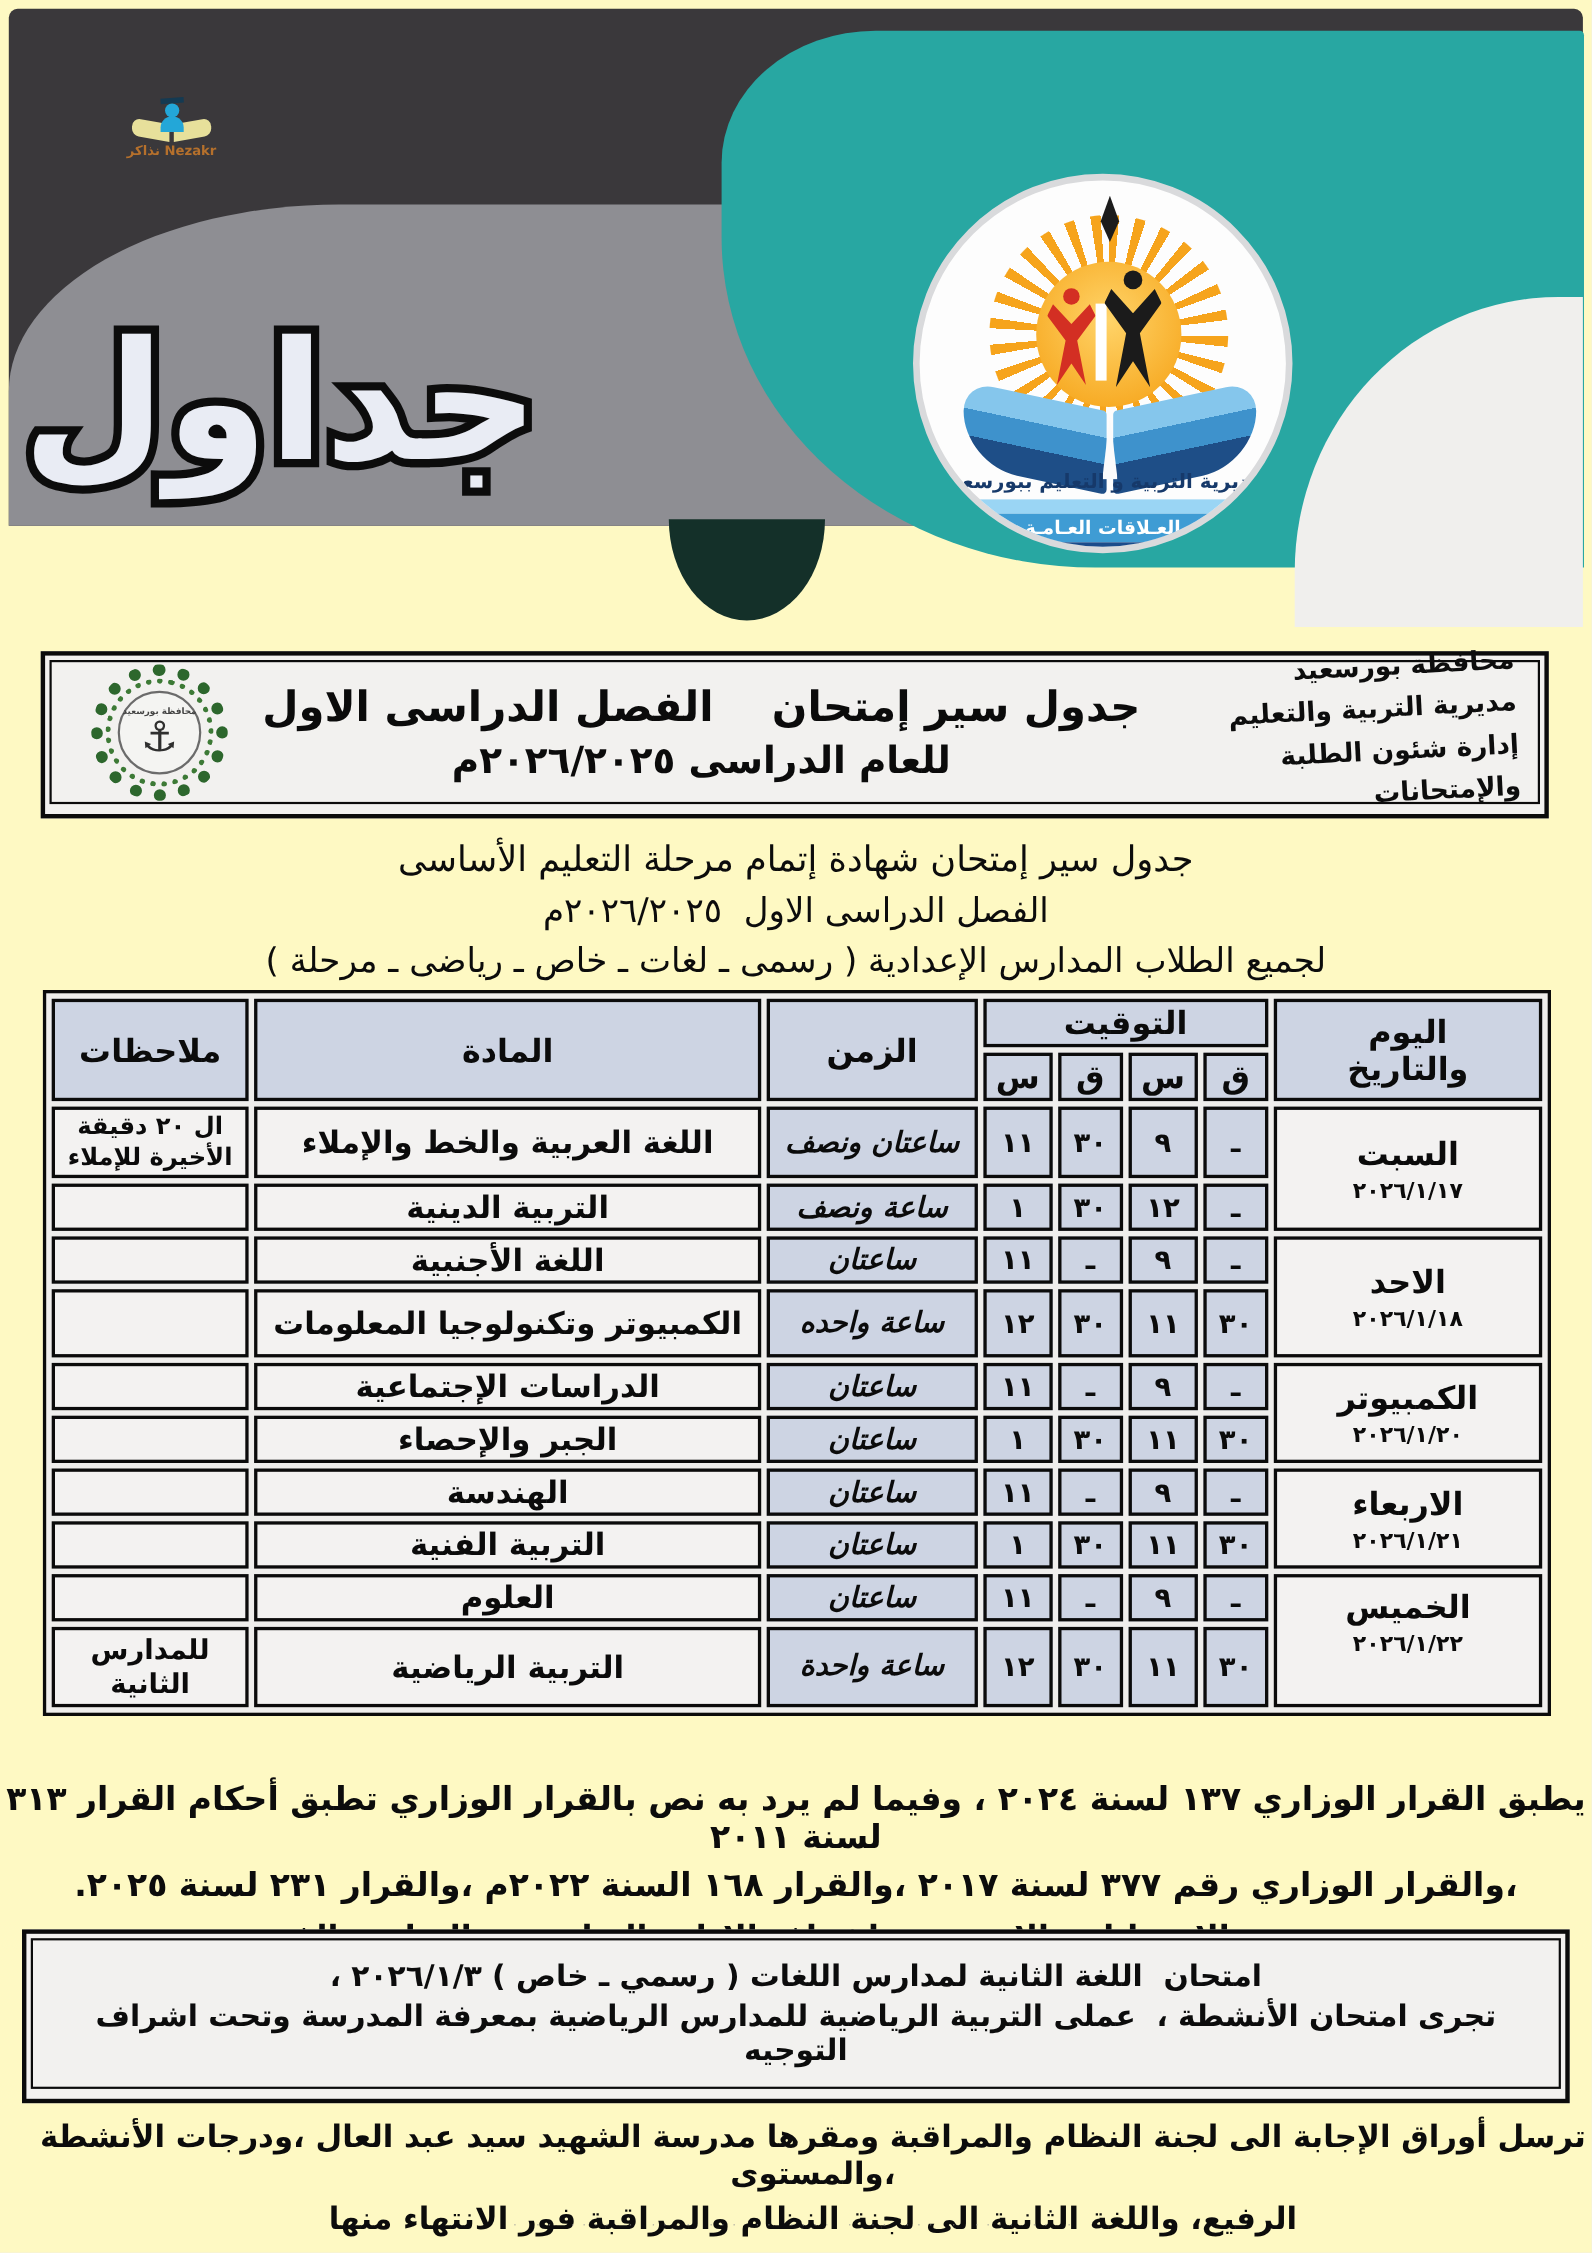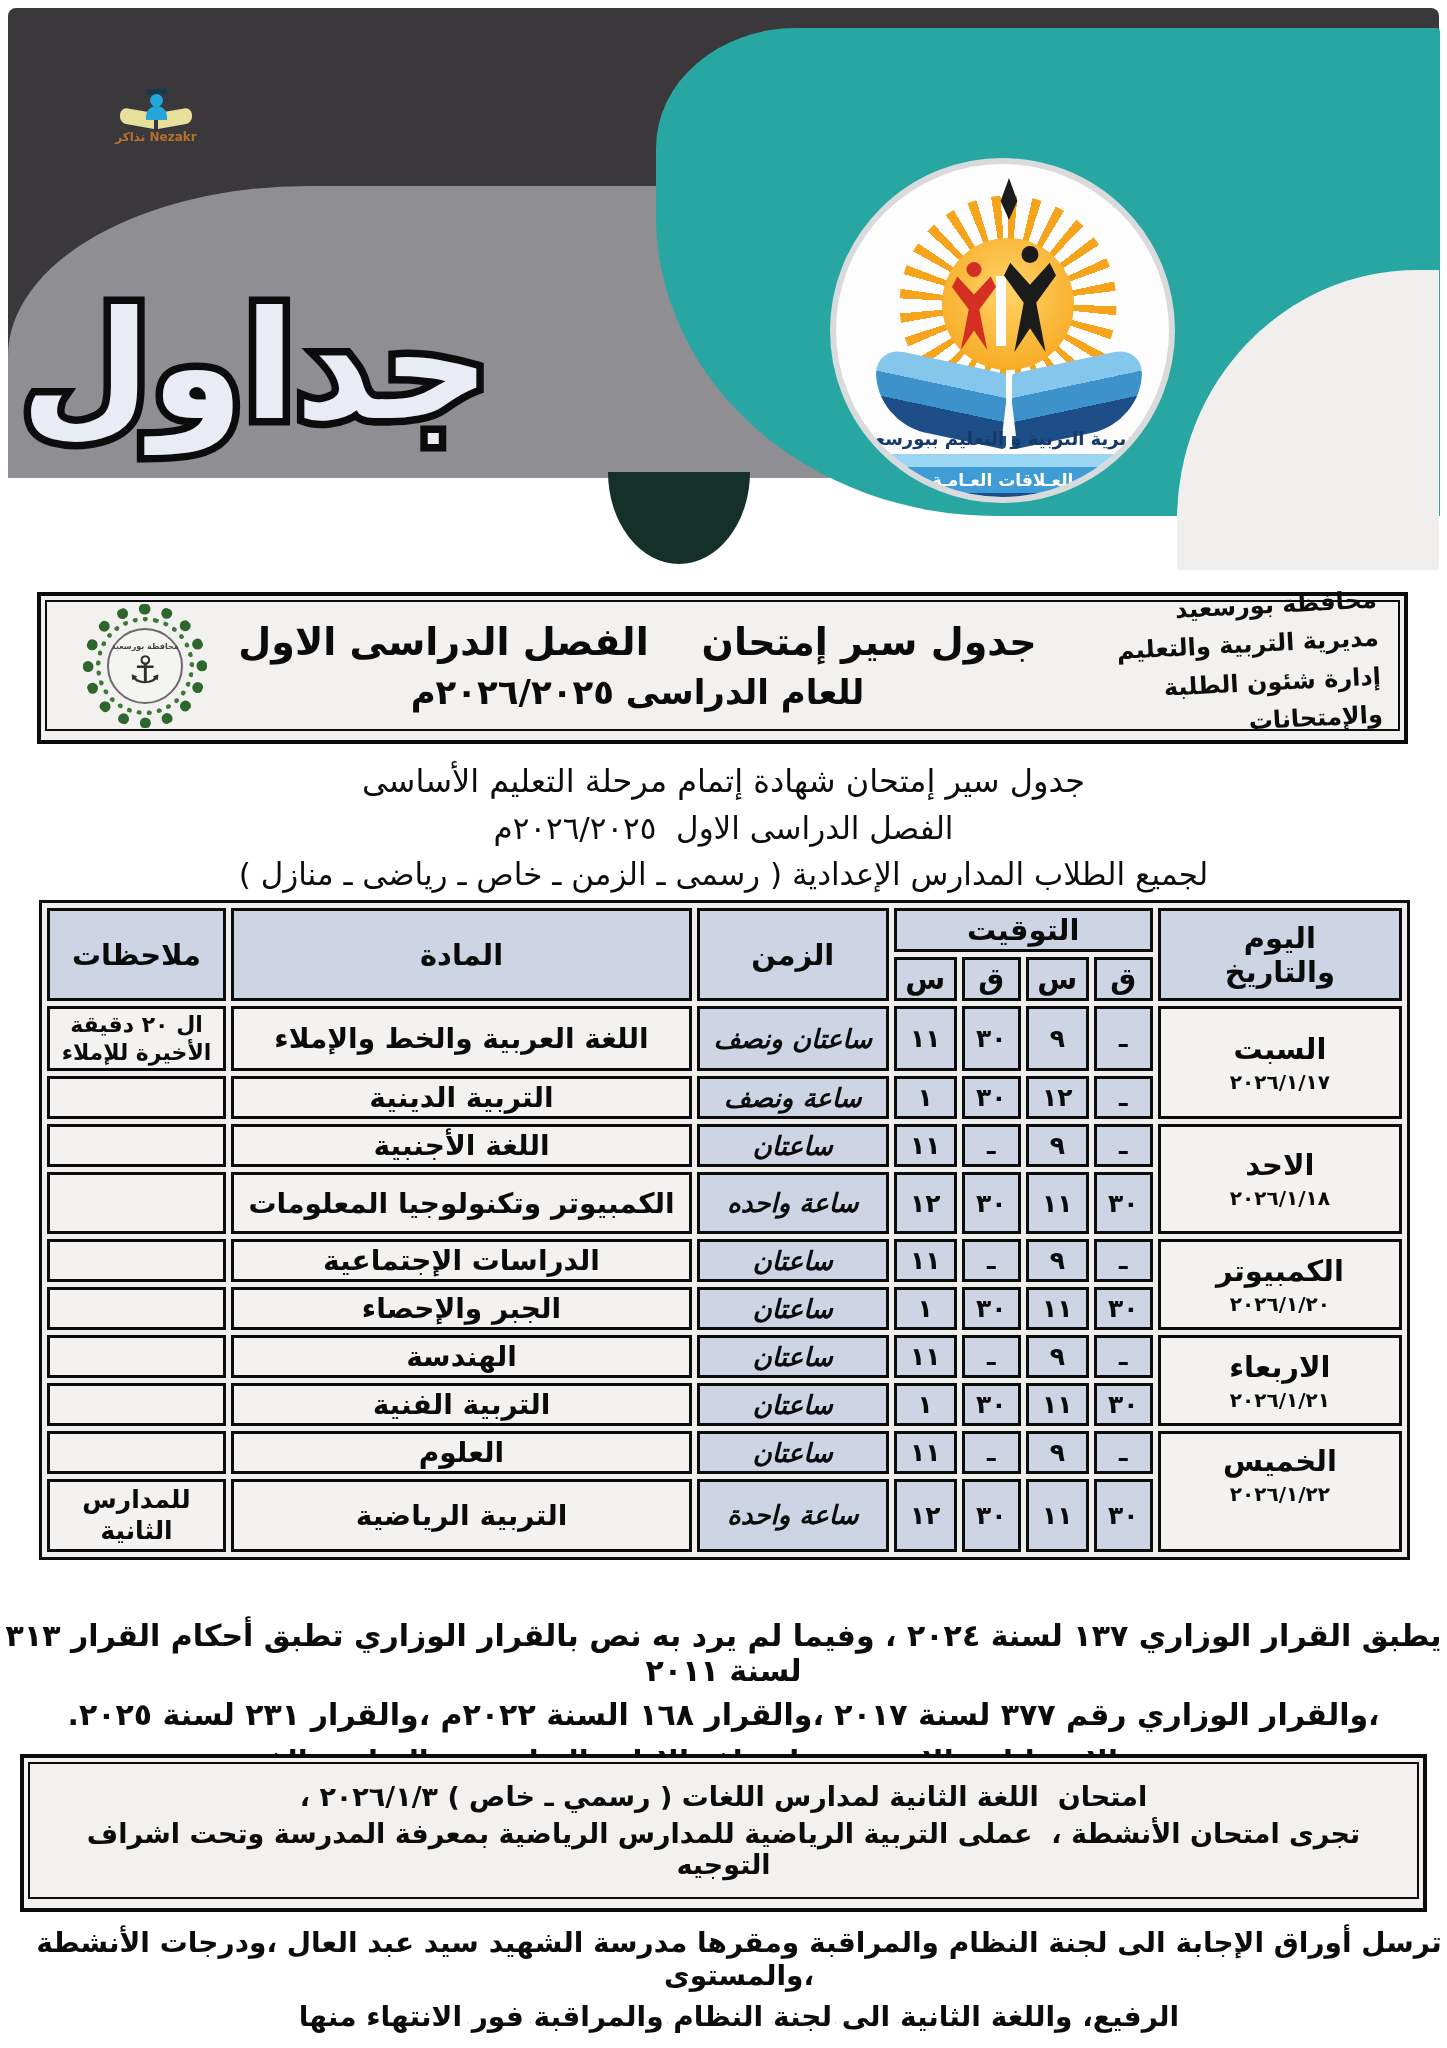--- a/index.html
+++ b/index.html
@@ -1,18 +1,18 @@
 <!DOCTYPE html>
 <html dir="rtl" lang="ar"><head>
 <meta charset="utf-8">
 <style>
   * { box-sizing: border-box; margin: 0; padding: 0; }
   html,body { width:1447px; height:2048px; }
   body { font-family:"DejaVu Sans", sans-serif; background:#efeeec; overflow:hidden; }
-  .page { position:relative; width:1447px; height:2048px; background:#ffffff; overflow:hidden; }
+  .page { position:relative; width:1447px; height:2048px; background:#fef9c3; overflow:hidden; }
 
   
   .hero { position:absolute; left:8px; top:8px; width:1431px; height:470px;
           background:#3a383b; border-radius:8px 8px 0 0; }
   .gray-band { position:absolute; left:0; top:178px; width:1105px; height:292px;
                background:#8e8e93; border-top-left-radius:300px 170px; }
   .dark-semi { position:absolute; left:600px; top:464px; width:142px; height:92px;
                background:#143029; border-radius:0 0 71px 71px / 0 0 92px 92px; }
   .teal-shape { position:absolute; left:648px; top:20px; width:784px; height:488px;
                 background:#28a7a2; border-radius:140px 4px 0 340px / 120px 4px 0 300px; }
@@ -220,21 +220,21 @@
             <div class="anchor">⚓</div>
           </div>
         </div>
       </div>
     </div>
   </div>
 
   <div class="intro">
     <div class="intro-l1">جدول سير إمتحان شهادة إتمام مرحلة التعليم الأساسى</div>
     <div class="intro-l2 prewrap">الفصل الدراسى الاول  ٢٠٢٦/٢٠٢٥م</div>
-    <div class="intro-l3">لجميع الطلاب المدارس الإعدادية ( رسمى ـ الزمن ـ خاص ـ رياضى ـ منازل )</div>
+    <div class="intro-l3">لجميع الطلاب المدارس الإعدادية ( رسمى ـ لغات ـ خاص ـ رياضى ـ مرحلة )</div>
   </div>
 
   <table class="exam">
     <colgroup>
       <col class="c-day">
         <col class="c-q">
         <col class="c-s">
         <col class="c-q">
         <col class="c-s">
       <col class="c-dur">

